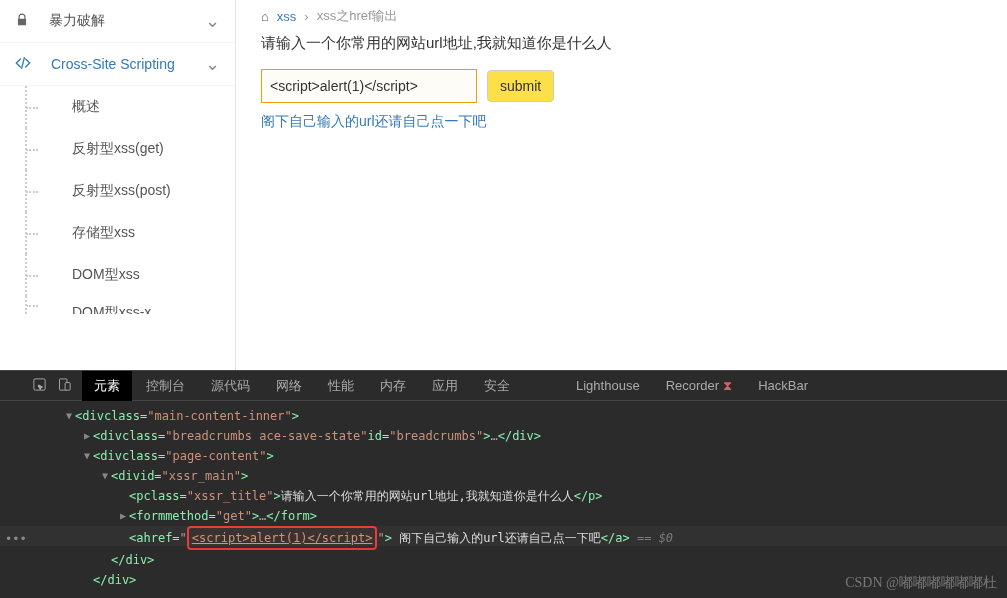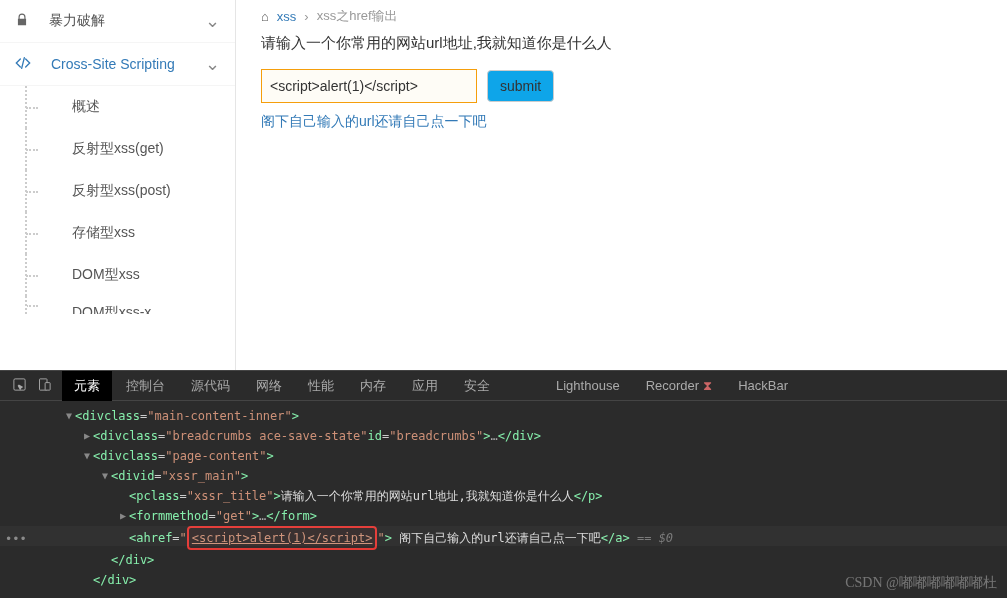--- a/index.html
+++ b/index.html
@@ -15,26 +15,26 @@
     .side-subitem::before { content: ""; position: absolute; left: -1px; top: 50%; width: 12px; border-top: 2px dotted #ccc; }
     .chevron { font-size: 18px; color: #888; }
     
     .main { flex: 1; padding: 10px 25px; }
     .breadcrumb { display: flex; align-items: center; gap: 8px; color: #999; font-size: 13px; margin-bottom: 12px; height: 12px; overflow: hidden; }
     .breadcrumb .home-icon { color: #555; }
     .breadcrumb a { color: #337ab7; text-decoration: none; }
     .prompt-text { font-size: 15px; color: #333; margin-bottom: 16px; }
     .form-row { display: flex; gap: 10px; align-items: center; margin-bottom: 10px; }
     .url-input { width: 216px; height: 34px; padding: 5px 8px; border: 1px solid #f59e0b; outline: none; font-size: 14px; color: #333; background: #fefcf6; }
-    .submit-btn { height: 32px; padding: 5px 12px; border: 1px solid #ccc; background: #0ea5e9; border-radius: 4px; cursor: pointer; font-size: 14px; color: #333; }
+    .submit-btn { height: 32px; padding: 5px 12px; border: 1px solid #ccc; background: #fde047; border-radius: 4px; cursor: pointer; font-size: 14px; color: #333; }
     .result-link { color: #337ab7; text-decoration: none; font-size: 14px; }
     
     
     .devtools { background: #2b2b2b; color: #ccc; font-family: Menlo, Consolas, monospace; font-size: 12px; height: 228px; border-top: 1px solid #444; position: relative; }
-    .dt-tabs { display: flex; align-items: center; height: 30px; border-bottom: 1px solid #444; padding-left: 4px; gap: 2px; }
+    .dt-tabs { display: flex; align-items: center; height: 30px; border-bottom: 1px solid #444; padding-left: 24px; gap: 2px; }
     .dt-icon-group { display: flex; gap: 10px; padding: 0 8px; align-items: center; }
     .dt-icon-group svg { width: 15px; height: 15px; stroke: #aaa; fill: none; stroke-width: 1.5; }
     .dt-tab { padding: 6px 12px; color: #aaa; cursor: pointer; font-family: "Microsoft YaHei", sans-serif; font-size: 13px; }
     .dt-tab.active { background: #000; color: #fff; }
     .dt-recorder { display: flex; align-items: center; gap: 4px; }
     .rec-icon { color: #c66; }
     
     .dt-body { padding: 5px 0 5px 45px; line-height: 20px; position: relative; }
     .code-line { white-space: pre; display: flex; align-items: center; }
     .arrow { display: inline-block; width: 12px; font-size: 10px; color: #888; text-align: center; }

